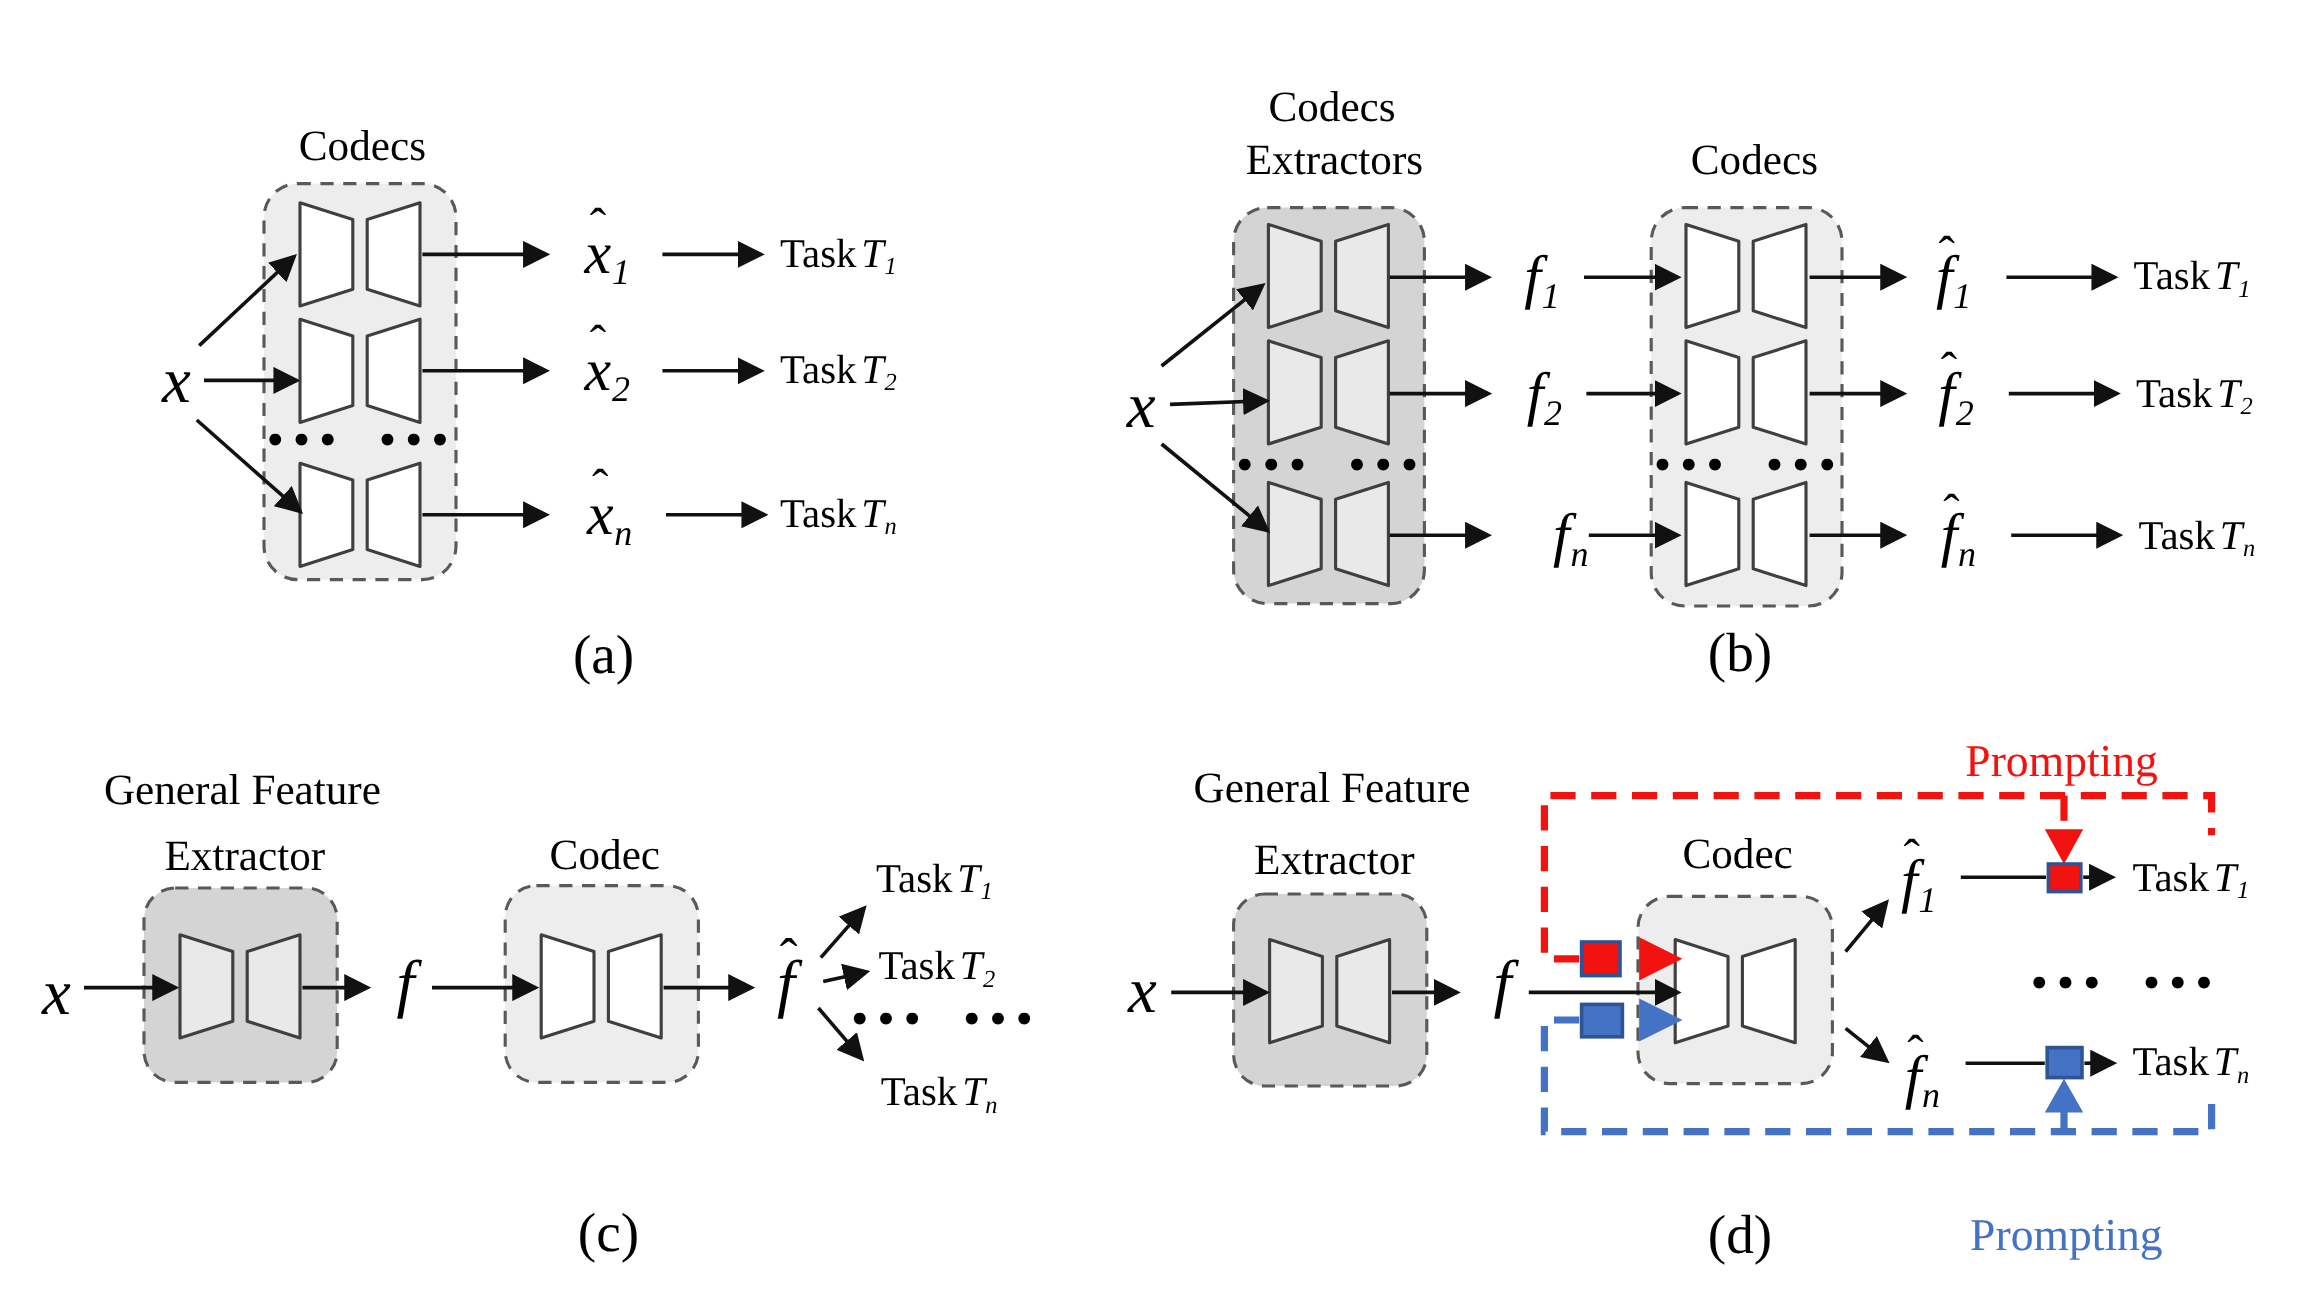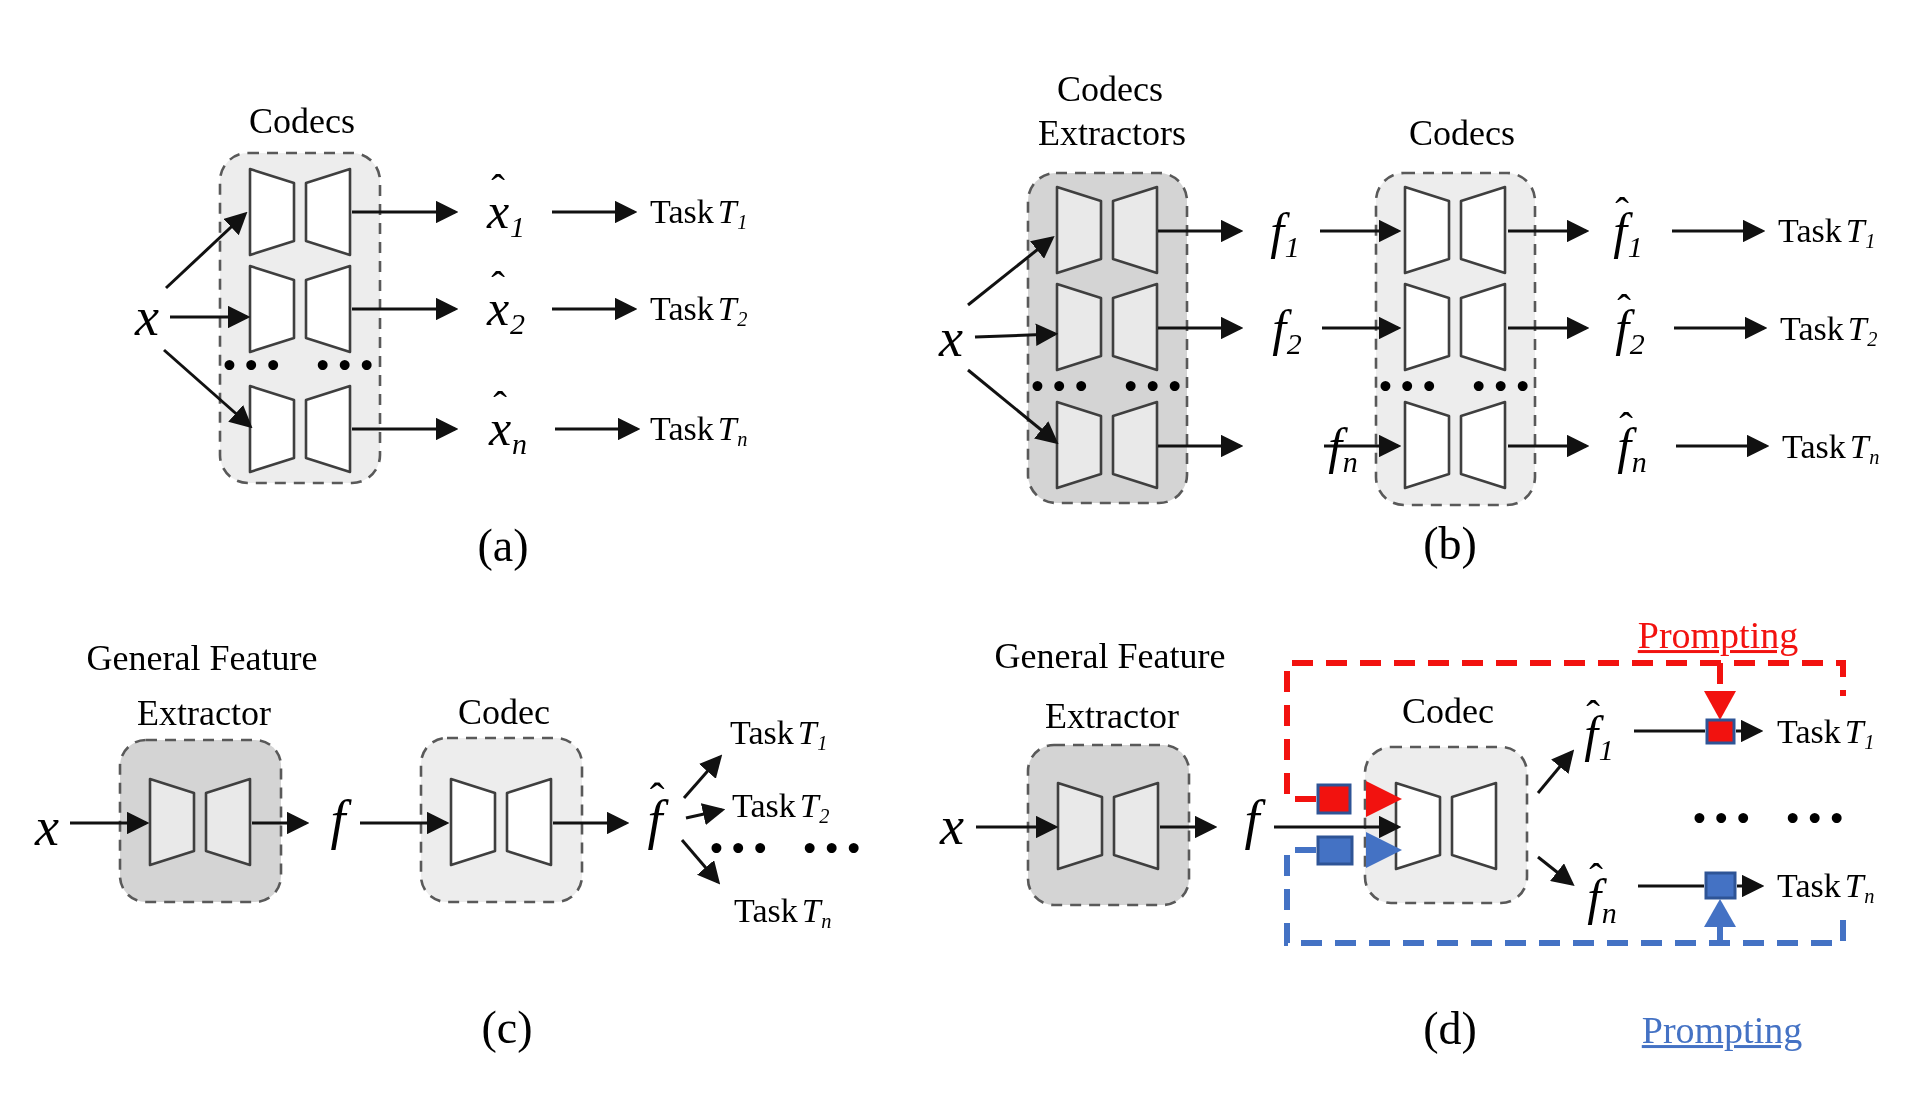--- a/index.html
+++ b/index.html
@@ -23,21 +23,21 @@
   .btri{fill:var(--blue);}
 
   
   .lbl{position:absolute;transform:translate(-50%,-50%);white-space:nowrap;line-height:1.05;text-align:center;}
   .lbl.anchor-left{transform:translate(0,-50%);text-align:left;}
   .title{font-size:36px;}
   .caption{font-size:46px;}
   .task{font-size:34px;}
   .math{font-size:50px;}
   .math-big{font-size:54px;}
-  .prompt{font-size:38px;text-decoration:underline;}
+  .prompt{font-size:38px;}
   .prompt.red{color:var(--red);}
   .prompt.blue{color:var(--blue);}
   .dots{font-family:"DejaVu Sans",sans-serif;font-weight:bold;font-size:28px;letter-spacing:4px;word-spacing:14px;}
 
   
   .mbase{position:relative;display:inline-block;font-style:italic;}
   .mhat{position:absolute;left:50%;top:-0.42em;transform:translateX(-50%);
         font-style:normal;font-size:0.82em;line-height:1;}
   .hat-f .mhat{left:64%;top:-0.34em;}
   .msub{font-size:0.6em;font-style:italic;vertical-align:-0.3em;margin-left:0.02em;}
@@ -190,21 +190,21 @@
   <div class="lbl caption" style="left:503px;top:546px">(a)</div>
 
   <div class="lbl title" style="left:1110px;top:90px">Codecs</div>
   <div class="lbl title" style="left:1112px;top:134px">Extractors</div>
   <div class="lbl title" style="left:1462px;top:134px">Codecs</div>
   <div class="lbl math-big" style="left:951px;top:338px"><span class="mbase"><span>x</span></span></div>
   <div class="lbl dots" style="left:1108px;top:388px">••• •••</div>
   <div class="lbl dots" style="left:1456px;top:388px">••• •••</div>
   <div class="lbl math" style="left:1285px;top:234px"><span class="mbase"><span>f</span></span><span class="msub">1</span></div>
   <div class="lbl math" style="left:1287px;top:331px"><span class="mbase"><span>f</span></span><span class="msub">2</span></div>
-  <div class="lbl math" style="left:1343px;top:449px"><span class="mbase"><span>f</span></span><span class="msub">n</span></div>
+  <div class="lbl math" style="left:1309px;top:449px"><span class="mbase"><span>f</span></span><span class="msub">n</span></div>
   <div class="lbl math hat-f" style="left:1628px;top:234px"><span class="mbase"><span>f</span><span class="mhat">ˆ</span></span><span class="msub">1</span></div>
   <div class="lbl math hat-f" style="left:1630px;top:331px"><span class="mbase"><span>f</span><span class="mhat">ˆ</span></span><span class="msub">2</span></div>
   <div class="lbl math hat-f" style="left:1632px;top:449px"><span class="mbase"><span>f</span><span class="mhat">ˆ</span></span><span class="msub">n</span></div>
   <div class="lbl task anchor-left" style="left:1778px;top:233px">Task<span class="mbase"><span>T</span></span><span class="msub">1</span></div>
   <div class="lbl task anchor-left" style="left:1780px;top:331px">Task<span class="mbase"><span>T</span></span><span class="msub">2</span></div>
   <div class="lbl task anchor-left" style="left:1782px;top:449px">Task<span class="mbase"><span>T</span></span><span class="msub">n</span></div>
   <div class="lbl caption" style="left:1450px;top:544px">(b)</div>
 
   <div class="lbl title" style="left:202px;top:659px">General Feature</div>
   <div class="lbl title" style="left:204px;top:714px">Extractor</div>

